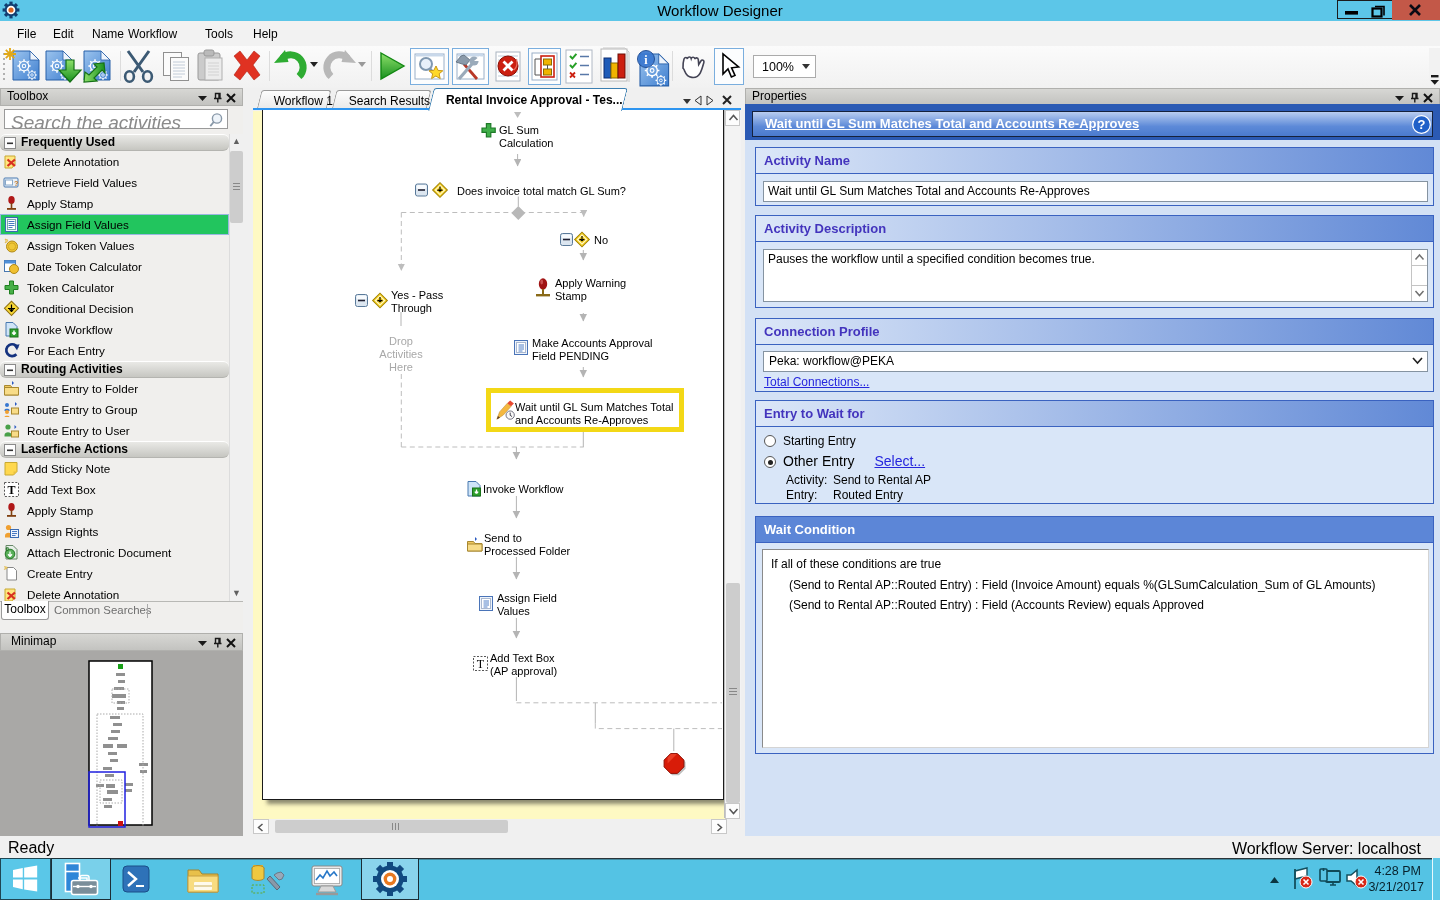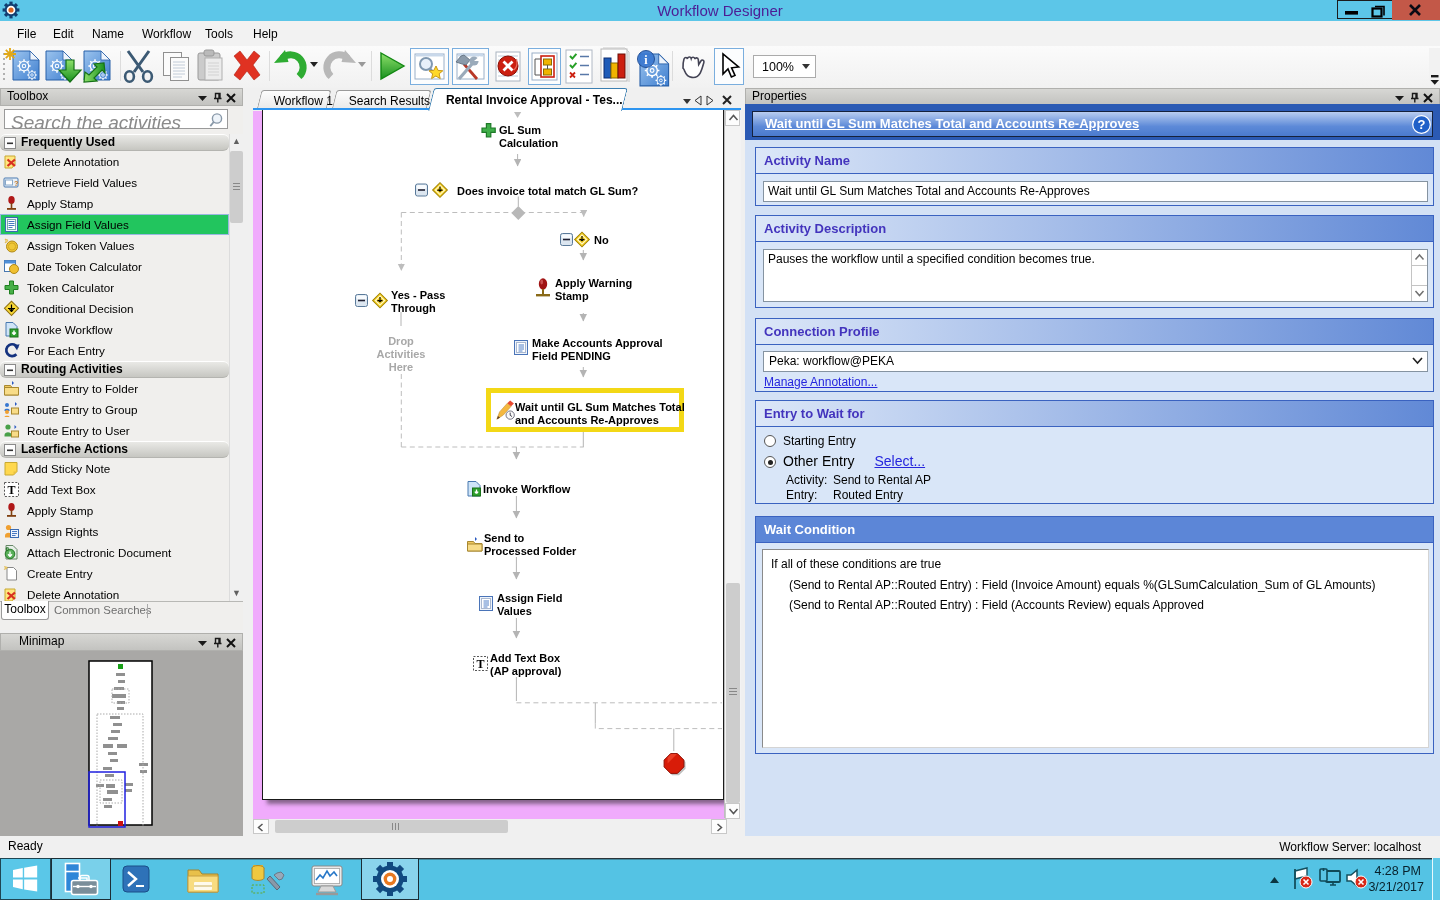--- a/index.html
+++ b/index.html
@@ -2,21 +2,21 @@
 <html><head>
 <meta charset="utf-8">
 <style>
 * { margin:0; padding:0; box-sizing:border-box; }
 html,body { width:1440px; height:900px; overflow:hidden; }
 body { font-family:"Liberation Sans",sans-serif; position:relative; background:#f0f0f0; }
 .abs { position:absolute; }
 
 
 #titlebar { left:0; top:0; width:1440px; height:21px; background:#5cc6e8; }
-#titlebar .title { width:100%; text-align:center; font-size:15px; color:#4c1d95; line-height:21px;border-radius:9px; }
+#titlebar .title { width:100%; text-align:center; font-size:15px; color:#000000; line-height:21px;border-radius:9px; }
 .winbtn { position:absolute; top:0; height:19px; border:1px solid #1c1c1c; }
 #btn-min { left:1337px; width:29px; background:#5cc6e8; }
 #btn-max { left:1365px; width:28px; background:#5cc6e8; border-left:none; }
 #btn-close { left:1392px; width:48px; background:#c35848; border:none; height:20px; }
 
 
 #menubar { left:0; top:21px; width:1440px; height:25px; background:#f2f2f2; font-size:12px; color:#000; }
 #menubar span { position:absolute; top:6px; }
 
 
@@ -41,39 +41,39 @@
 
 
 #minimap { left:0; top:633px; width:243px; height:203px; background:#a9a8a6; }
 #mm-hdr { left:0; top:0; width:243px; height:18px; }
 
 
 #canvasarea { left:245px; top:88px; width:500px; height:748px; background:#f0f0f0; }
 .tab { position:absolute; top:2px; height:20px; background:linear-gradient(#fdfdfd,#e8e8e8); border:1px solid #9a9a9a; border-bottom:none; border-radius:3px 3px 0 0; font-size:12px; padding:3px 10px 0 14px; transform:skewX(-14deg); }
 .tab > span { display:block; transform:skewX(14deg); white-space:nowrap; }
 .tab.active { background:#fff; border-color:#3c7fb1; font-weight:bold; top:0; height:23px; padding-top:4px; z-index:3; }
-#cv { position:absolute; left:8px; top:23px; width:486px; height:710px; background:#f0abfc;font-weight:bold; }
+#cv { position:absolute; left:8px; top:23px; width:486px; height:710px; background:#fef9c3; }
 #page { position:absolute; left:9px; top:-1px; width:462px; height:690px; background:#fff; border:1px solid #1a1a1a; border-top:none; box-shadow:4px 5px 4px -1px rgba(30,30,30,0.5); }
 #hscroll { position:absolute; left:8px; top:731px; width:492px; height:16px; background:#f0f0f0; }
 #vscroll { position:absolute; left:471px; top:-1px; width:17px; height:708px; background:#f3f3f3; border-left:1px solid #bdbdbd; }
 
 
 #props { left:745px; top:88px; width:695px; height:748px; background:#d3e1f5; }
 #pr-hdr { left:0; top:0; width:695px; height:17px; }
 #banner { position:absolute; left:0; top:16px; width:695px; height:36px; background:#2b5ab4; }
 #banner-in { position:absolute; left:7px; top:7px; width:681px; height:26px; border:1px solid #16223c; background:linear-gradient(#b9cdf0,#5d8ad8 60%,#4a7ace); }
 #banner-in .t { color:#fff; font-weight:bold; font-size:13px; text-decoration:underline; margin:4px 0 0 12px; }
 .sect { position:absolute; left:10px; width:679px; border:1px solid #3a62c0; background:#d9e6f8; }
 .sect .shdr { height:26px; background:linear-gradient(to right,#dce7f8,#6189d6); border-bottom:1px solid #3a62c0; color:#4334bd; font-weight:bold; font-size:13px; line-height:25px; padding-left:8px; }
 .input { background:#fff; border:1px solid #8593a1; font-size:12px; color:#000; }
 .radio { display:inline-block; width:12px; height:12px; border-radius:50%; background:#fff; border:1px solid #555; vertical-align:-2px; position:relative; }
 .radio.checked::after { content:""; position:absolute; left:2.5px; top:2.5px; width:5px; height:5px; border-radius:50%; background:#222; }
 
 
-#statusbar { left:0; top:836px; width:1440px; height:22px; background:#f0f0f0; font-size:12px; color:#000; }
+#statusbar { left:0; top:836px; width:1440px; height:22px; background:#f0f0f0; font-size:16px; color:#000; }
 
 
 #taskbar { left:0; top:858px; width:1440px; height:42px; background:#54c3e4; }
 </style>
 </head>
 <body>
 
 <div class="abs" id="titlebar">
   <div class="title">Workflow Designer</div>
   <svg style="position:absolute;left:2px;top:1px" width="18" height="18" viewBox="0 0 18 18">
@@ -98,21 +98,21 @@
       </svg></div>
   <div class="winbtn" id="btn-close"><svg width="48" height="20">
         <path d="M18 5l10 10M28 5l-10 10" stroke="#0a0a14" stroke-width="2.6"></path>
       </svg></div>
 </div>
 
 <div class="abs" id="menubar">
   <span style="left:17px">File</span>
   <span style="left:53px">Edit</span>
   <span style="left:92px">Name</span>
-  <span style="left:142px">Workflow</span>
+  <span style="left:128px">Workflow</span>
   <span style="left:205px">Tools</span>
   <span style="left:253px">Help</span>
 </div>
 
 <div class="abs" id="toolbar">
 <svg width="1440" height="42" viewBox="0 0 1440 42">
   <defs>
     <linearGradient id="bluepg" x1="0" y1="0" x2="1" y2="1">
           <stop offset="0" stop-color="#9cc4ee"></stop>
           <stop offset="1" stop-color="#3f7fd0"></stop>
@@ -393,21 +393,21 @@
   </div>
   <div class="abs" id="tb-tabs">
     <div style="position:absolute;left:0;top:0;width:243px;height:1px;background:#b8b8b5"></div>
     <div style="position:absolute;left:1px;top:0px;width:48px;height:19px;background:#fff;border:1px solid #9a9a9a;border-top:none;border-radius:0 0 3px 3px;text-align:center;line-height:17px">Toolbox</div>
     <div style="position:absolute;left:54px;top:3px;color:#6e6e6e;font-size:11.4px">Common Searches</div>
     <div style="position:absolute;left:147px;top:3px;width:1px;height:14px;background:#aaa"></div>
   </div>
 </div>
 
 <div class="abs" id="minimap">
-  <div class="abs panelhdr" id="mm-hdr"><span style="margin-left:18px">Minimap</span><svg style="position:absolute;right:5px;top:3px" width="40" height="12" viewBox="0 0 40 12">
+  <div class="abs panelhdr" id="mm-hdr"><span style="margin-left:10px">Minimap</span><svg style="position:absolute;right:5px;top:3px" width="40" height="12" viewBox="0 0 40 12">
         <path d="M1 4l4.5 5L10 4z" fill="#1a1a1a"></path>
         <g stroke="#1a1a1a" stroke-width="1.4" fill="none">
           <path d="M18.5 1.5h4.5v5h-4.5zM22 1.5v5M17 6.5h7.5M20.8 6.5v4"></path>
         </g>
         <path d="M30 2l8 8M38 2l-8 8" stroke="#111" stroke-width="2"></path>
       </svg></div>
   <svg style="position:absolute;left:0;top:18px" width="243" height="185" viewBox="0 0 243 185">
       <g transform="translate(0,-14)">
     <rect x="89" y="24" width="63" height="164" fill="#fff" stroke="#000" stroke-width="1.5"></rect>
     <g fill="#909090">
@@ -659,21 +659,21 @@
     </div>
   </div>
 
   <div class="sect" style="top:230px;height:74px">
     <div class="shdr">Connection Profile</div>
     <div class="input" style="position:absolute;left:7px;top:32px;width:665px;height:21px;line-height:19px;padding-left:5px">Peka: workflow@PEKA
       <svg style="position:absolute;right:4px;top:5px" width="11" height="9">
           <path d="M1 1l4.5 5L10 1" stroke="#222" stroke-width="1.6" fill="none"></path>
         </svg>
     </div>
-    <a style="position:absolute;left:8px;top:56px;color:#2626dd;text-decoration:underline;font-size:12px">Manage Annotation...</a>
+    <a style="position:absolute;left:8px;top:56px;color:#2626dd;text-decoration:underline;font-size:12px">Total Connections...</a>
   </div>
 
   <div class="sect" style="top:312px;height:104px">
     <div class="shdr">Entry to Wait for</div>
     <div style="position:absolute;left:8px;top:33px;font-size:12px">
       <span class="radio"></span><span style="margin-left:7px">Starting Entry</span>
     </div>
     <div style="position:absolute;left:8px;top:52px;font-size:14px">
       <span class="radio checked"></span><span style="margin-left:7px">Other Entry</span>
       <a style="color:#2626dd;text-decoration:underline;margin-left:16px">Select...</a>

